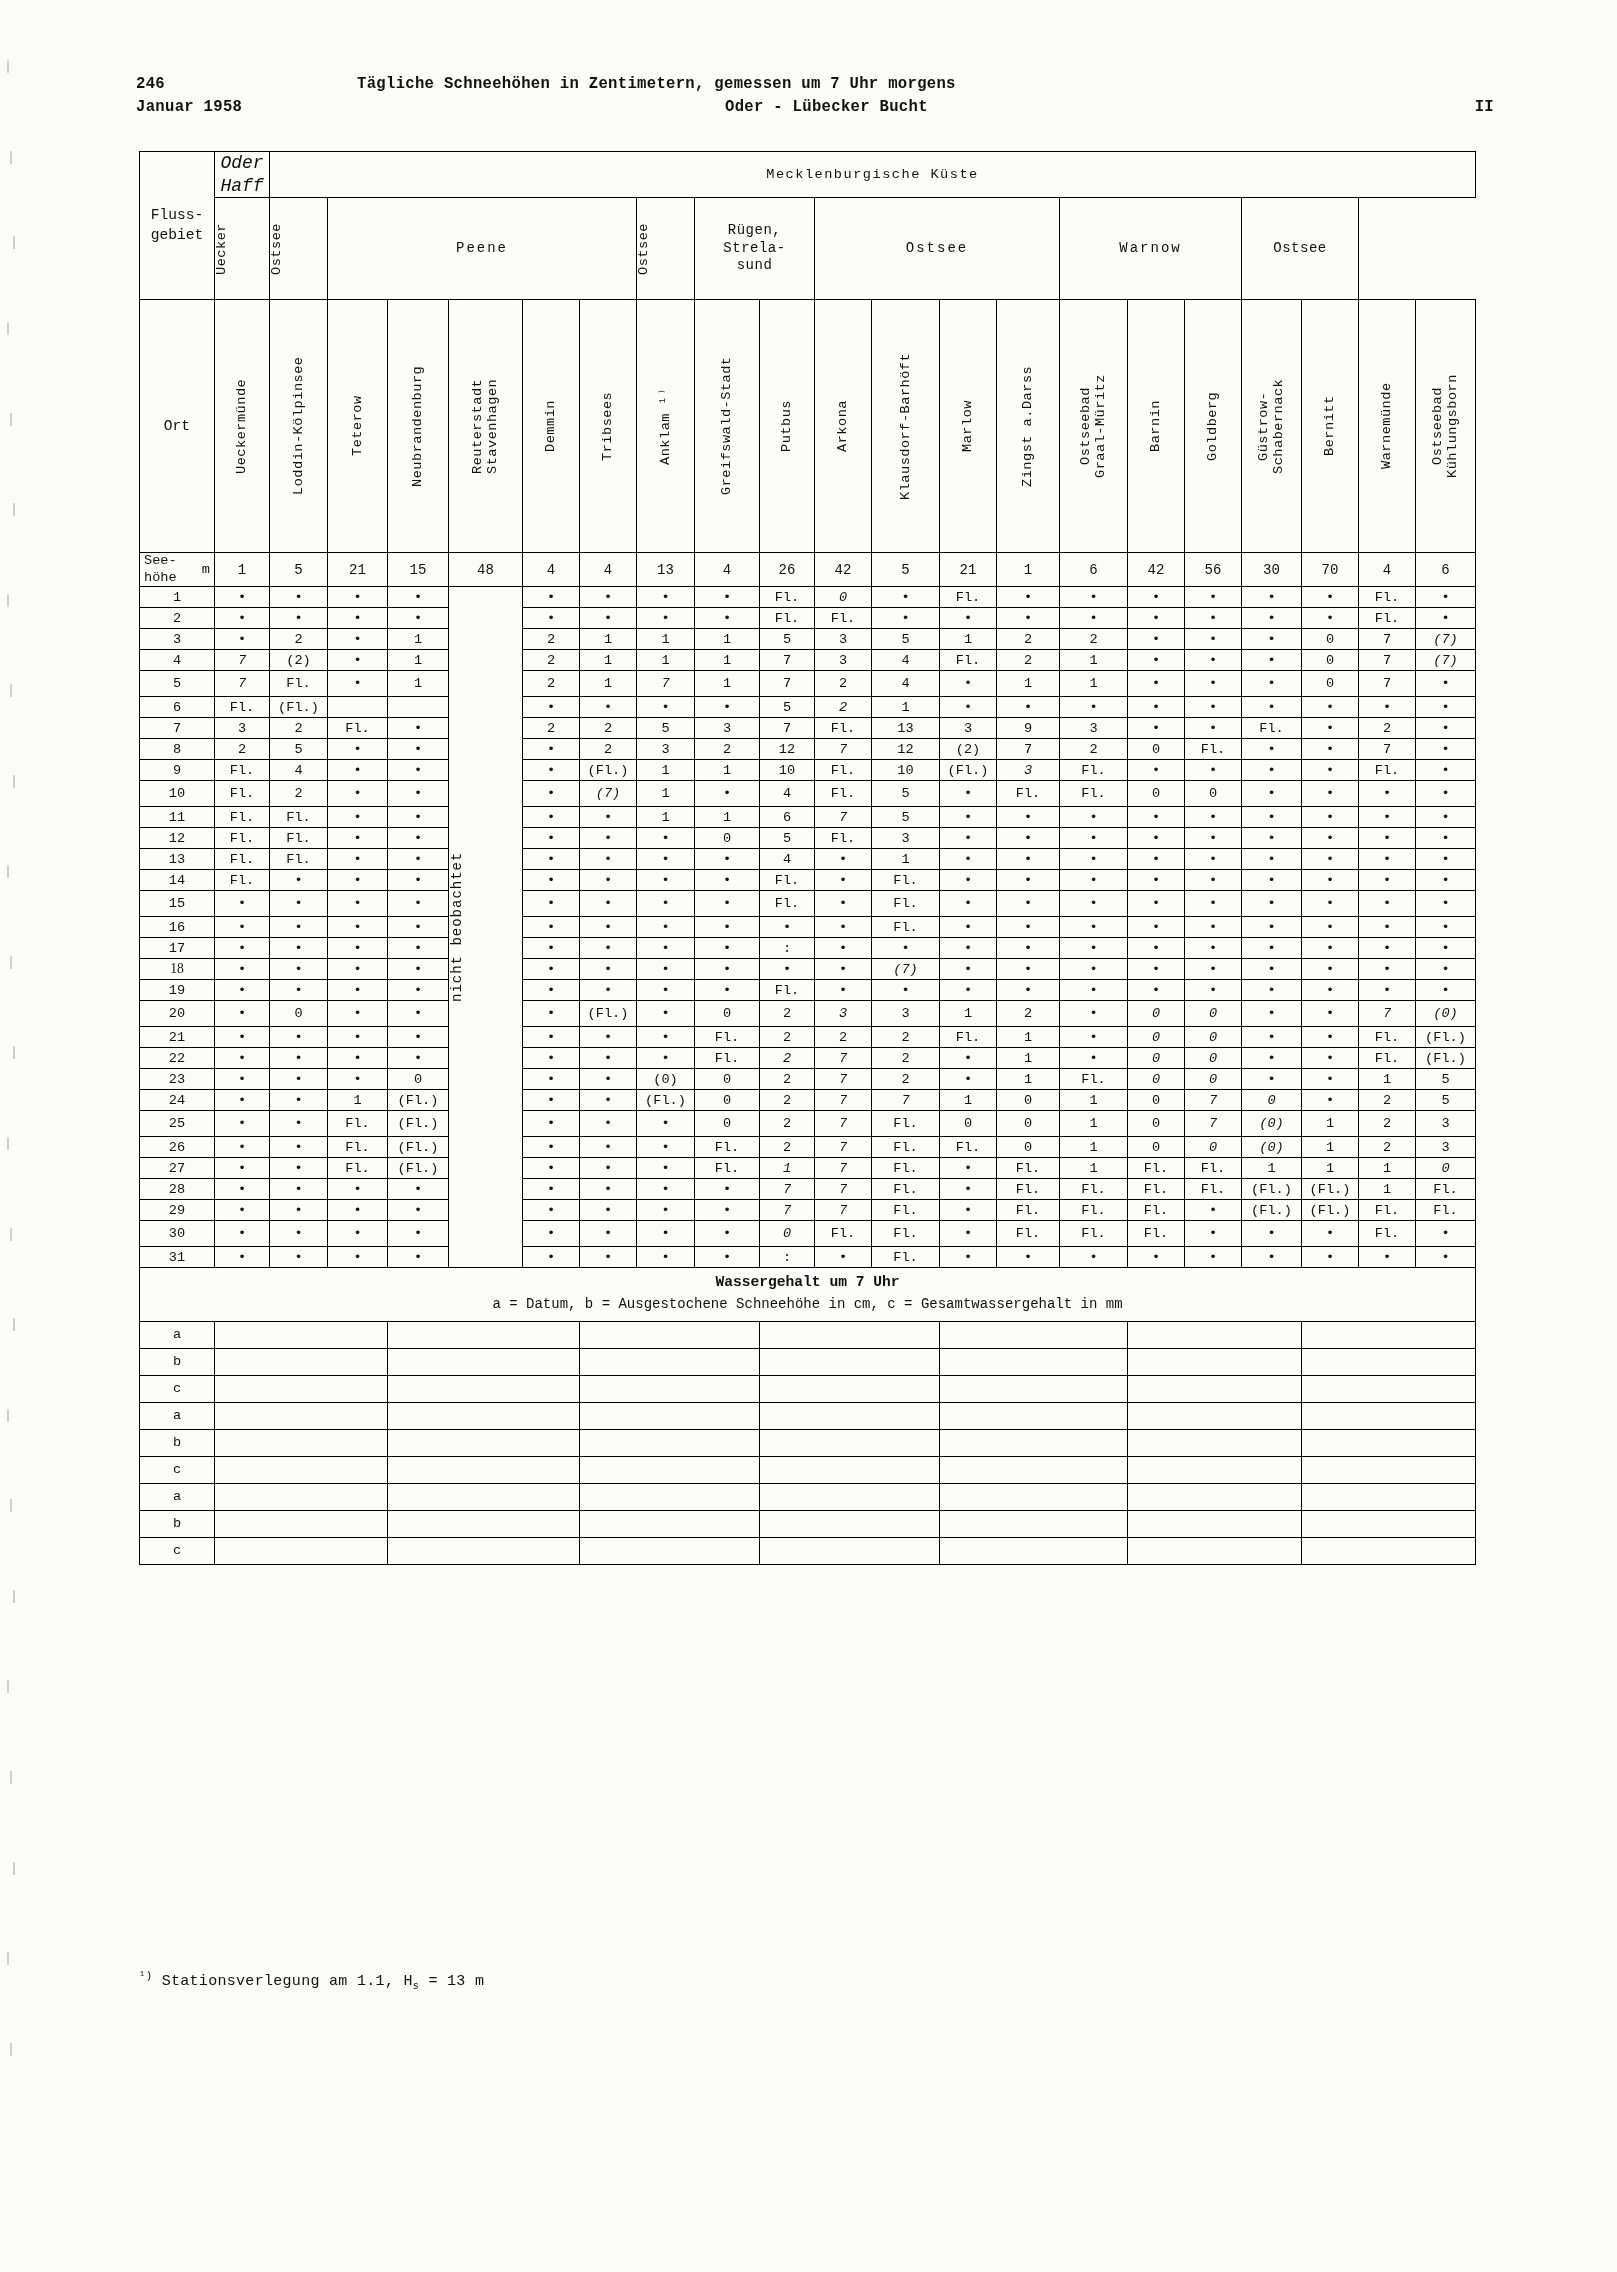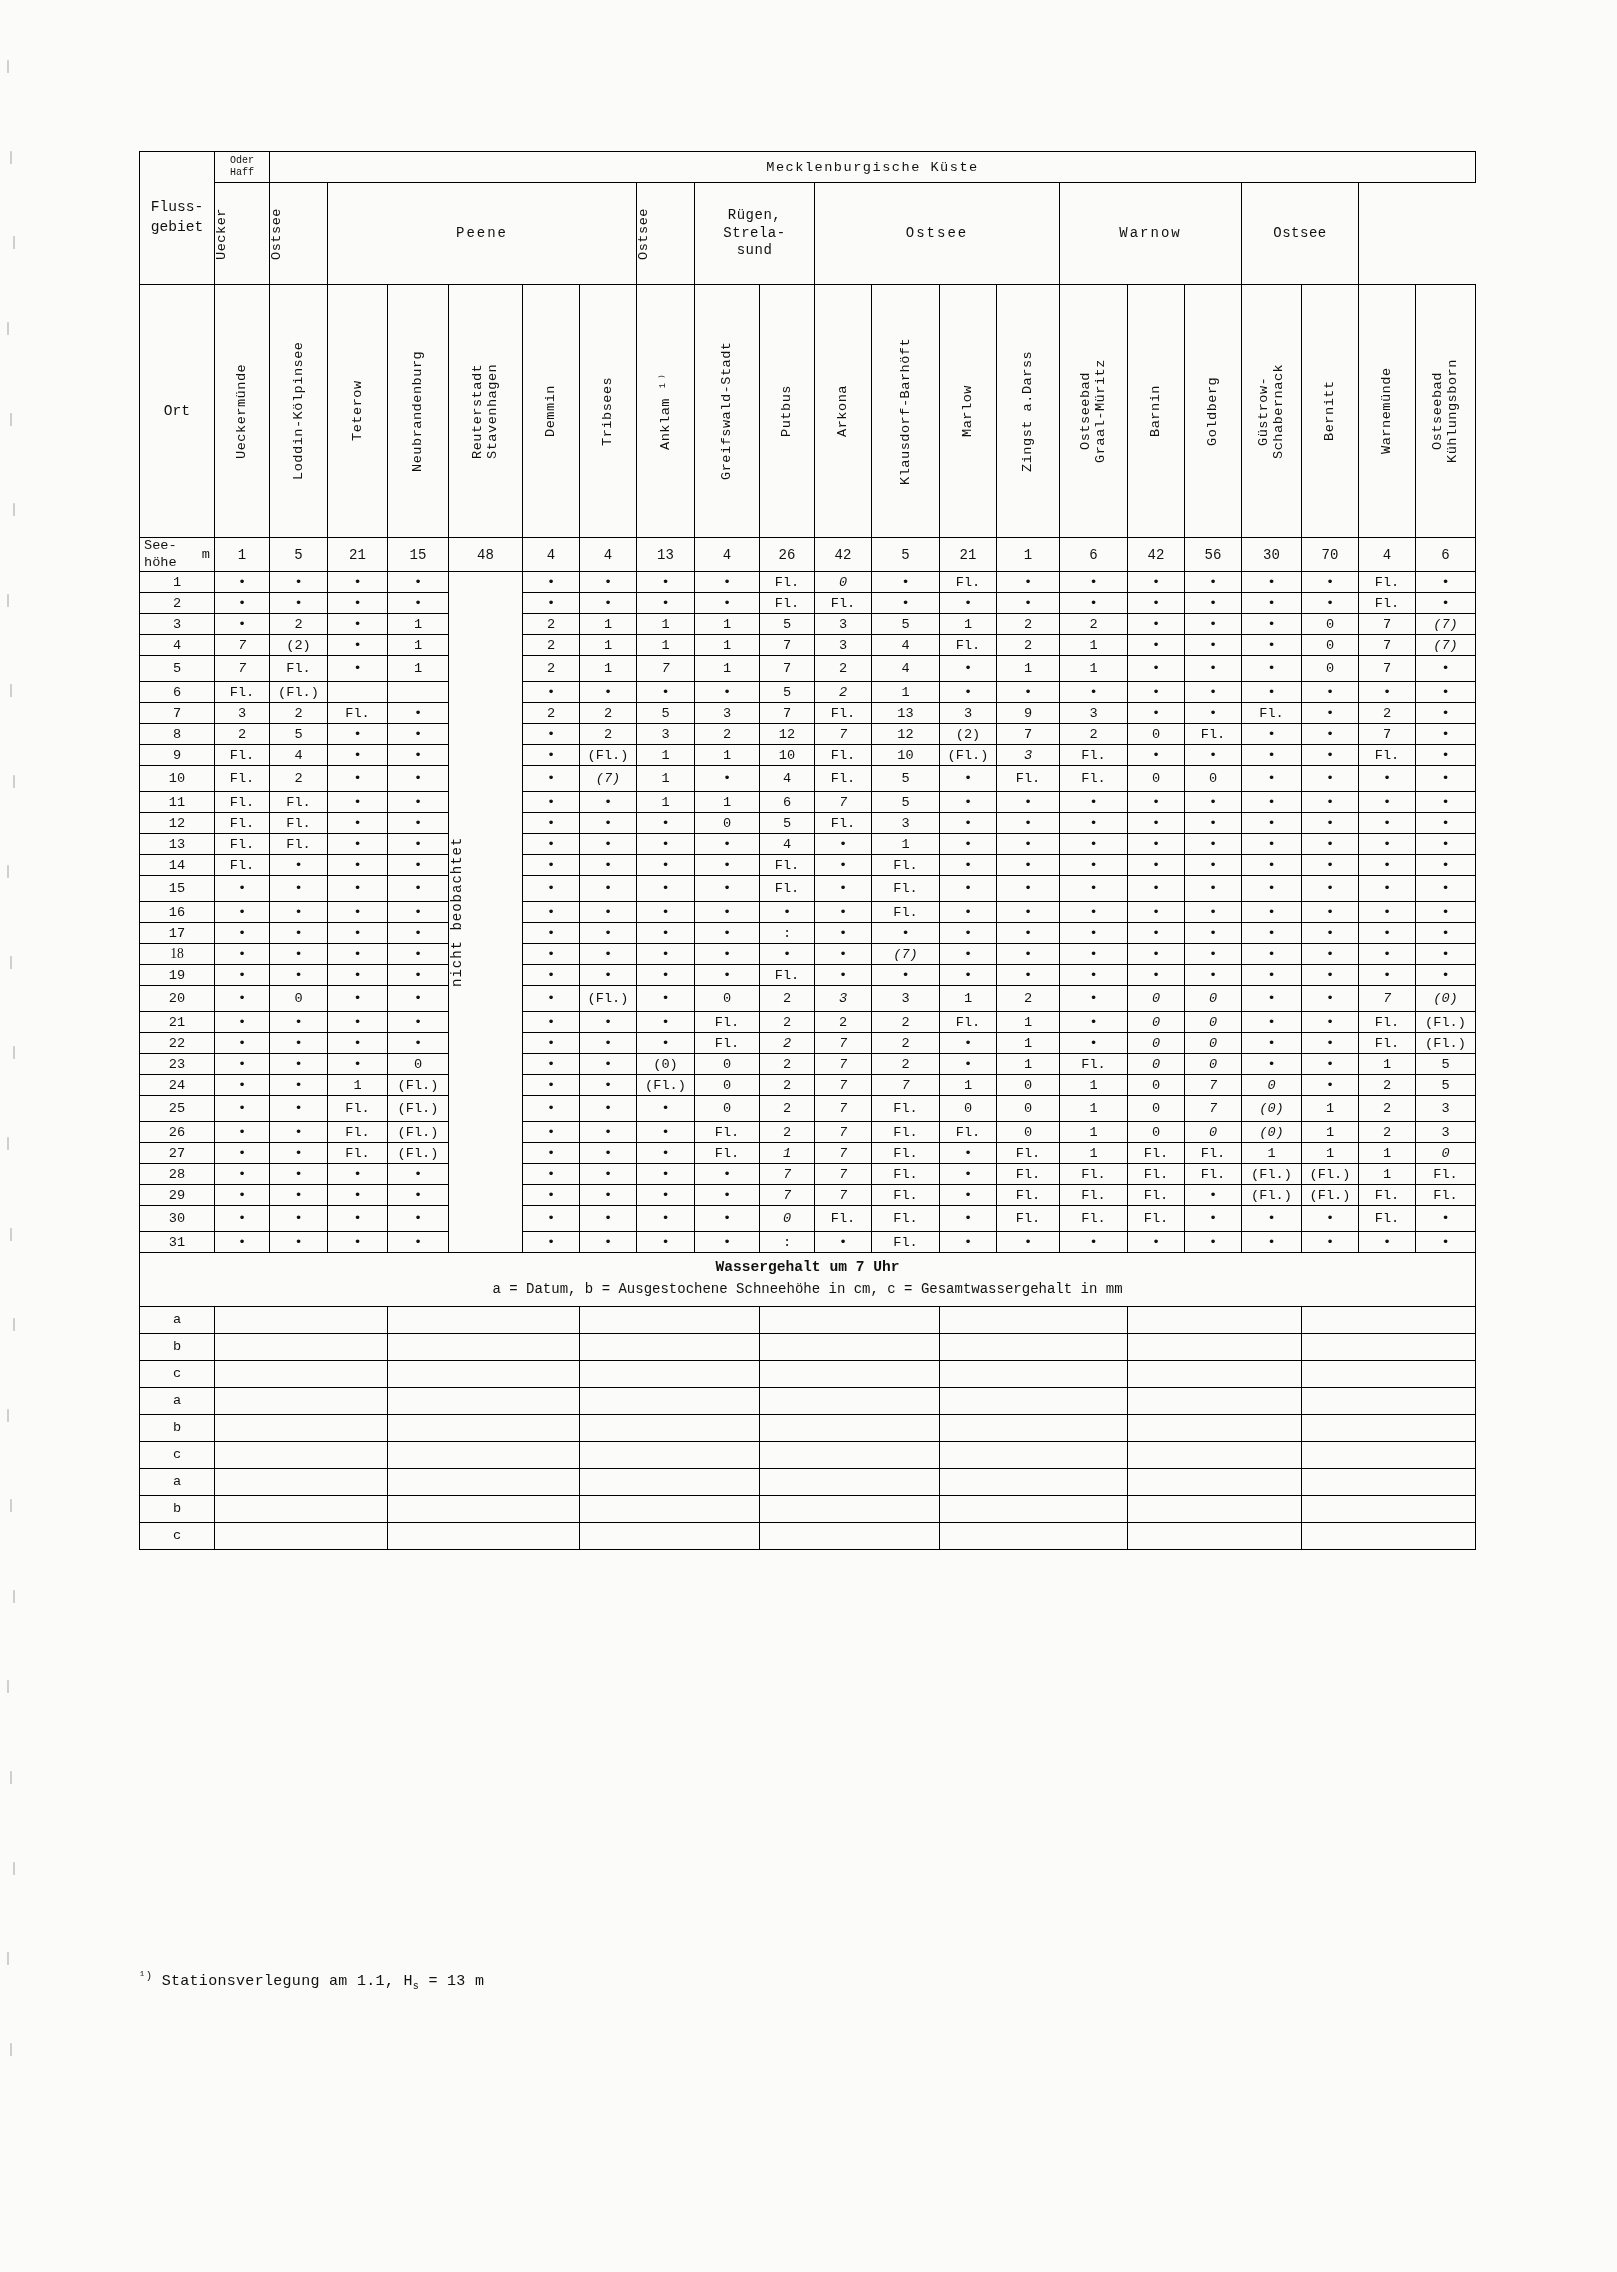--- a/index.html
+++ b/index.html
@@ -122,20 +122,31 @@
     width: 2px; height: 2px;
     background: #cfcfcf;
     border-radius: 50%;
   }
 </style>
 </head>
 <body>
 
 <div class="page">
 
+  <div class="hdr">
+    <div class="hdr-row">
+      <span class="hdr-pageno">246</span>
+      <span class="hdr-title">Tägliche Schneehöhen in Zentimetern, gemessen um 7 Uhr morgens</span>
+    </div>
+    <div class="hdr-row">
+      <span class="hdr-month">Januar 1958</span>
+      <span class="hdr-sub">Oder - Lübecker Bucht</span>
+      <span class="hdr-part">II</span>
+    </div>
+  </div>
 
   <table class="tbl" id="main-table">
       <colgroup>
         <col style="width: 75px;">
         <col style="width: 55px;">
         <col style="width: 58px;">
         <col style="width: 60px;">
         <col style="width: 61px;">
         <col style="width: 74px;">
         <col style="width: 57px;">
@@ -154,21 +165,21 @@
         <col style="width: 57px;">
         <col style="width: 57px;">
         <col style="width: 60px;">
       </colgroup>
       <tbody>
         <tr>
           <td class="thick-r" rowspan="2" style="height:60px;">
             <div style="font-size:14.6px;line-height:1.35;">Fluss-<br>gebiet</div>
           </td>
           <td class="thick-r" rowspan="1" colspan="1" style="height:30px;">
-            <div style="font-size:10px;line-height:1.25;">Oder<br>Haff</div>
+            <div style="font-size:18px;line-height:1.25;font-style:italic;">Oder<br>Haff</div>
           </td>
           <td class="grouphdr" colspan="20" style="height:30px;">Mecklenburgische Küste</td>
         </tr>
         <tr>
           <td class="thick-r" colspan="1" style="height:101px;">
             <div class="vert" style="height:86px;">Uecker</div>
           </td>
           <td colspan="1" style="height:101px;">
             <div class="vert" style="height:86px;">Ostsee</div>
           </td>

